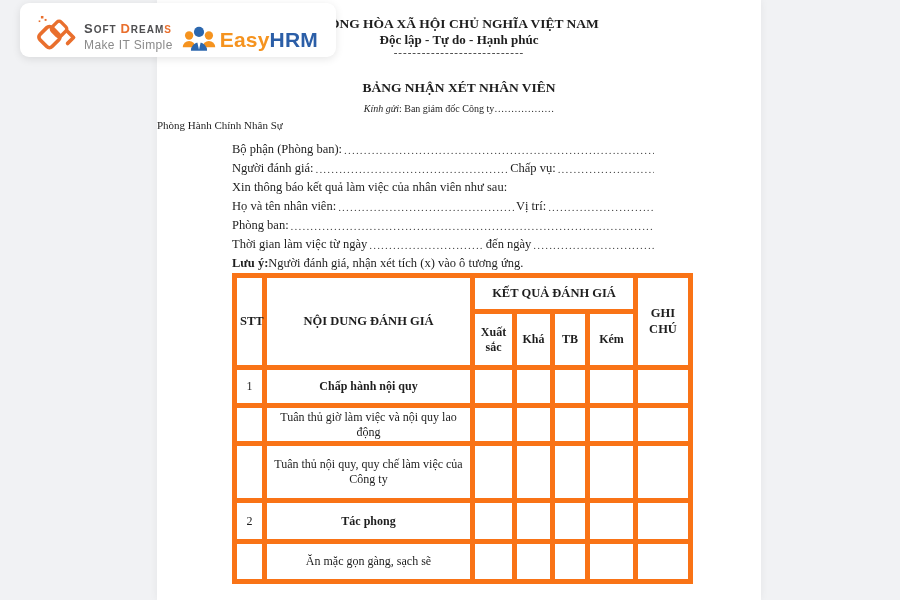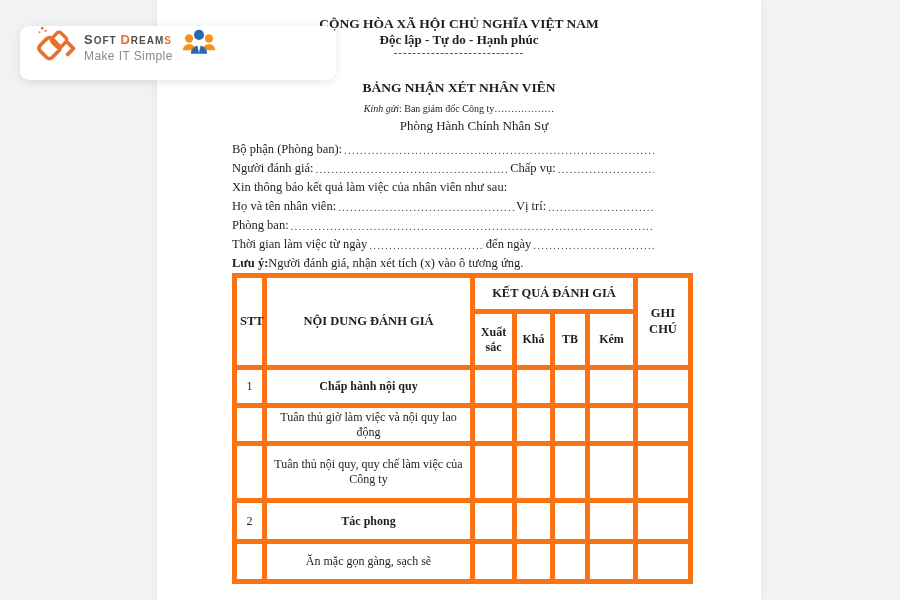--- a/index.html
+++ b/index.html
@@ -12,25 +12,25 @@
   }
   .page {
     position:absolute; left:157px; top:0;
     width:604px; height:600px;
     background:#ffffff;
     box-shadow:0 0 8px rgba(0,0,0,0.06);
     padding-top:15px;
   }
   
   .logo-card {
-    position:absolute; left:20px; top:26px;
+    position:absolute; left:20px; top:3px;
     width:316px; height:54px;
     background:#ffffff; border-radius:9px;
     box-shadow:0 2px 8px rgba(0,0,0,0.10);
-    display:flex; align-items:flex-start;
+    display:flex; align-items:flex-end;
     padding:0 10px 0 12px; gap:8px;
     z-index:5;
     font-family:"Liberation Sans", sans-serif;
   }
   .sd-logo { display:flex; align-items:center; gap:6px; }
   .sd-text { display:flex; flex-direction:column; line-height:1.05; }
   .sd-name { white-space:nowrap; letter-spacing:1px; color:#4e4e50; font-weight:bold; }
   .sd-name .big { font-size:13px; }
   .sd-name .sm  { font-size:10px; }
   .sd-name .org { color:#e96f2d; }
@@ -41,21 +41,21 @@
   .ez-blue   { color:#2b5ea7; }
   
   .nat { text-align:center; }
   .nat-l1 { font-size:13.5px; font-weight:bold; line-height:17px; }
   .nat-l2 { font-size:13px; font-weight:bold; line-height:16px; }
   .nat-sep { font-size:11px; line-height:9px; letter-spacing:1px; color:#222; }
   
   .doc-title { text-align:center; font-size:13.5px; font-weight:bold; margin-top:22px; line-height:17px; }
   .salut { text-align:center; font-size:10px; margin-top:4px; line-height:17px; }
   .salut .it { font-style:italic; }
-  .salut2 { text-align:center; font-size:13px; line-height:17px;margin-left:30px; }
+  .salut2 { font-size:11px; line-height:17px; }
   
   .form { margin:6px 0 0 75px; width:424px; font-size:12.5px; }
   .fline { display:flex; align-items:center; height:19px; white-space:nowrap; }
   .fline .lbl { flex:0 0 auto; }
   .dots {
     overflow:hidden; white-space:nowrap;
     letter-spacing:1.2px; color:#444; font-size:11px;
     margin:0 2px; min-width:0;
   }
   .note b { font-weight:bold; }
@@ -100,20 +100,21 @@
   <div class="ez-logo">
     <svg width="36" height="34" viewBox="0 0 40 36">
       <circle cx="9" cy="13" r="4.6" fill="#f5931f"></circle>
       <path d="M2 26 a7 7 0 0 1 14 0 z" fill="#f5931f"></path>
       <circle cx="31" cy="13" r="4.6" fill="#f5931f"></circle>
       <path d="M24 26 a7 7 0 0 1 14 0 z" fill="#f5931f"></path>
       <circle cx="20" cy="9" r="5.6" fill="#2c67ae"></circle>
       <path d="M11 30 a9 9.5 0 0 1 18 0 z" fill="#2c67ae"></path>
       <path d="M20 16 l2.2 3.2 -2.2 9.5 -2.2 -9.5 z" fill="#ffffff"></path>
     </svg>
+    <div class="ez-text"><span class="ez-orange">Easy</span><span class="ez-blue">HRM</span></div>
   </div>
 </div>
 
 <div class="page">
 
   <div class="nat">
     <div class="nat-l1">CỘNG HÒA XÃ HỘI CHỦ NGHĨA VIỆT NAM</div>
     <div class="nat-l2">Độc lập - Tự do - Hạnh phúc</div>
     <div class="nat-sep">----------------------------</div>
   </div>

